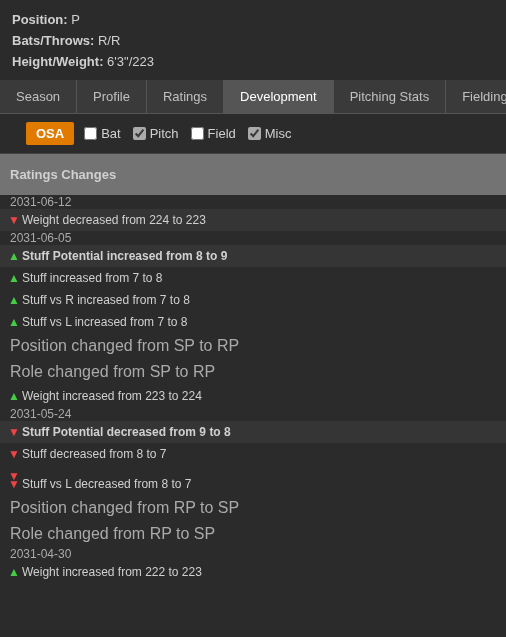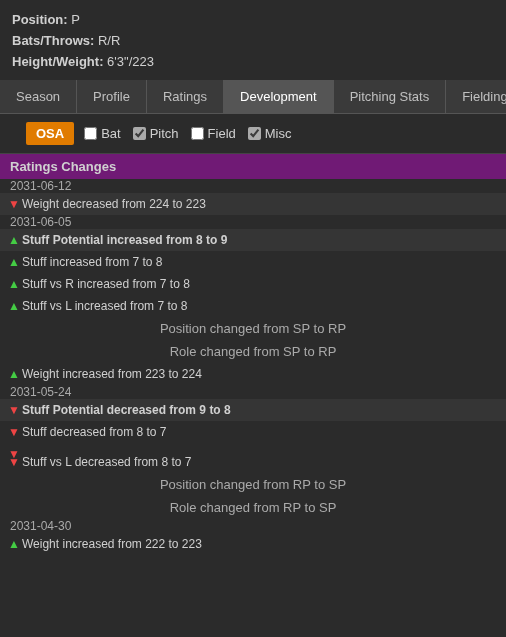--- a/index.html
+++ b/index.html
@@ -80,22 +80,22 @@
       cursor: pointer;
     }
     .checkbox-label input[type="checkbox"] {
       cursor: pointer;
       accent-color: #aaa;
     }
     .ratings-section {
       background: #2b2b2b;
     }
     .ratings-header {
-      background: #701a75;
-      padding: 5px 10px;
+      background: #737373;
+      padding: 13px 10px;
       font-size: 13px;
       font-weight: bold;
       color: #d0d0d0;
     }
     .date-row {
       padding: 0 10px;
       font-size: 12px;
       color: #aaa;
       background: #2b2b2b;
     }
@@ -118,24 +118,23 @@
       color: #44cc44;
     }
     .change-row .arrow.down {
       color: #ee4444;
     }
     .change-row .text-bold {
       font-weight: bold;
     }
     .neutral-row {
       padding: 4px 10px;
-      font-size: 13px;
+      font-size: 16px;
       color: #aaa;
       background: #2b2b2b;
-      text-align: center;
     }
   </style>
 </head>
 <body>
 
 <div class="player-info">
   <div class="info-line">
     <span class="label">Position:</span>
     <span class="value">P</span>
   </div>

